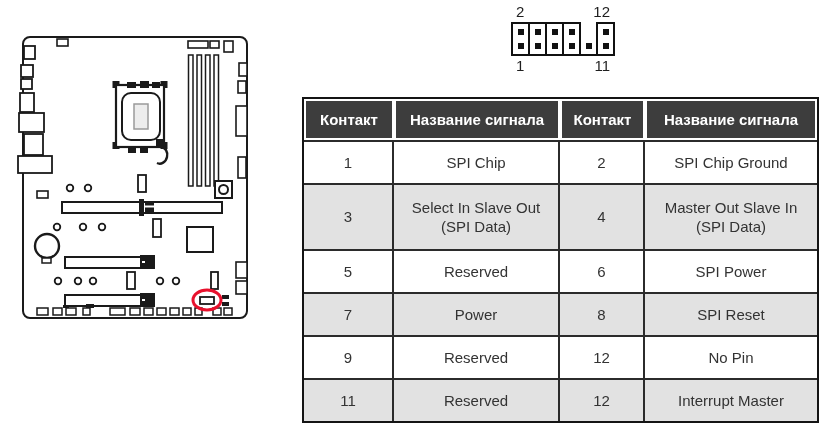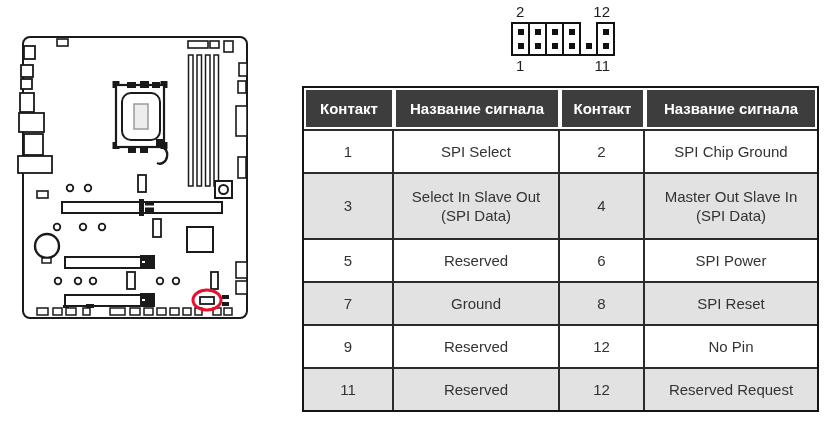--- a/index.html
+++ b/index.html
@@ -18,21 +18,21 @@
   .ph-row { display:flex; }
   .ph-cell { box-sizing:border-box; width:19px; height:34px;
              border:2px solid #111; margin-left:-2px; position:relative; background:#fff; }
   .ph-cell:first-child { margin-left:0; }
   .ph-cell.open-top { border-top:none; }
   .pin { position:absolute; width:6px; height:6px; background:#111;
          left:50%; margin-left:-3px; }
   .pin.t { top:5px; } .pin.b { bottom:5px; }
 
   
-  .pin-table { position:absolute; left:302px; top:86px;
+  .pin-table { position:absolute; left:302px; top:97px;
                border-collapse:separate; border-spacing:0;
                border:2px solid #141414; background:#fff; table-layout:fixed; }
   .pin-table th { background:#3d3d3d; color:#ffffff; border:2px solid #ffffff;
                   font-size:15px; font-weight:bold; padding:10px 2px; }
   .pin-table td { border-top:2px solid #2b2b2b; border-right:2px solid #2b2b2b;
                   text-align:center; vertical-align:middle; color:#333333;
                   font-size:15px; line-height:1.3; white-space:pre-line; padding:0 6px; }
   .pin-table td:last-child { border-right:none; }
   .pin-table tbody tr { height:43px; }
   .pin-table tbody tr.tall { height:66px; }
@@ -208,52 +208,52 @@
       <tr>
         <th>Контакт</th>
         <th>Название сигнала</th>
         <th>Контакт</th>
         <th>Название сигнала</th>
       </tr>
     </thead>
     <tbody>
       <tr>
         <td>1</td>
-        <td>SPI Select</td>
+        <td>SPI Chip</td>
         <td>2</td>
         <td>SPI Chip Ground</td>
       </tr>
       <tr class="alt tall">
         <td>3</td>
         <td>Select In Slave Out
 (SPI Data)</td>
         <td>4</td>
         <td>Master Out Slave In
 (SPI Data)</td>
       </tr>
       <tr>
         <td>5</td>
         <td>Reserved</td>
         <td>6</td>
         <td>SPI Power</td>
       </tr>
       <tr class="alt">
         <td>7</td>
-        <td>Ground</td>
+        <td>Power</td>
         <td>8</td>
         <td>SPI Reset</td>
       </tr>
       <tr>
         <td>9</td>
         <td>Reserved</td>
         <td>12</td>
         <td>No Pin</td>
       </tr>
       <tr class="alt">
         <td>11</td>
         <td>Reserved</td>
         <td>12</td>
-        <td>Reserved Request</td>
+        <td>Interrupt Master</td>
       </tr>
     </tbody>
   </table>
 
 </div>
 
 </body></html>

